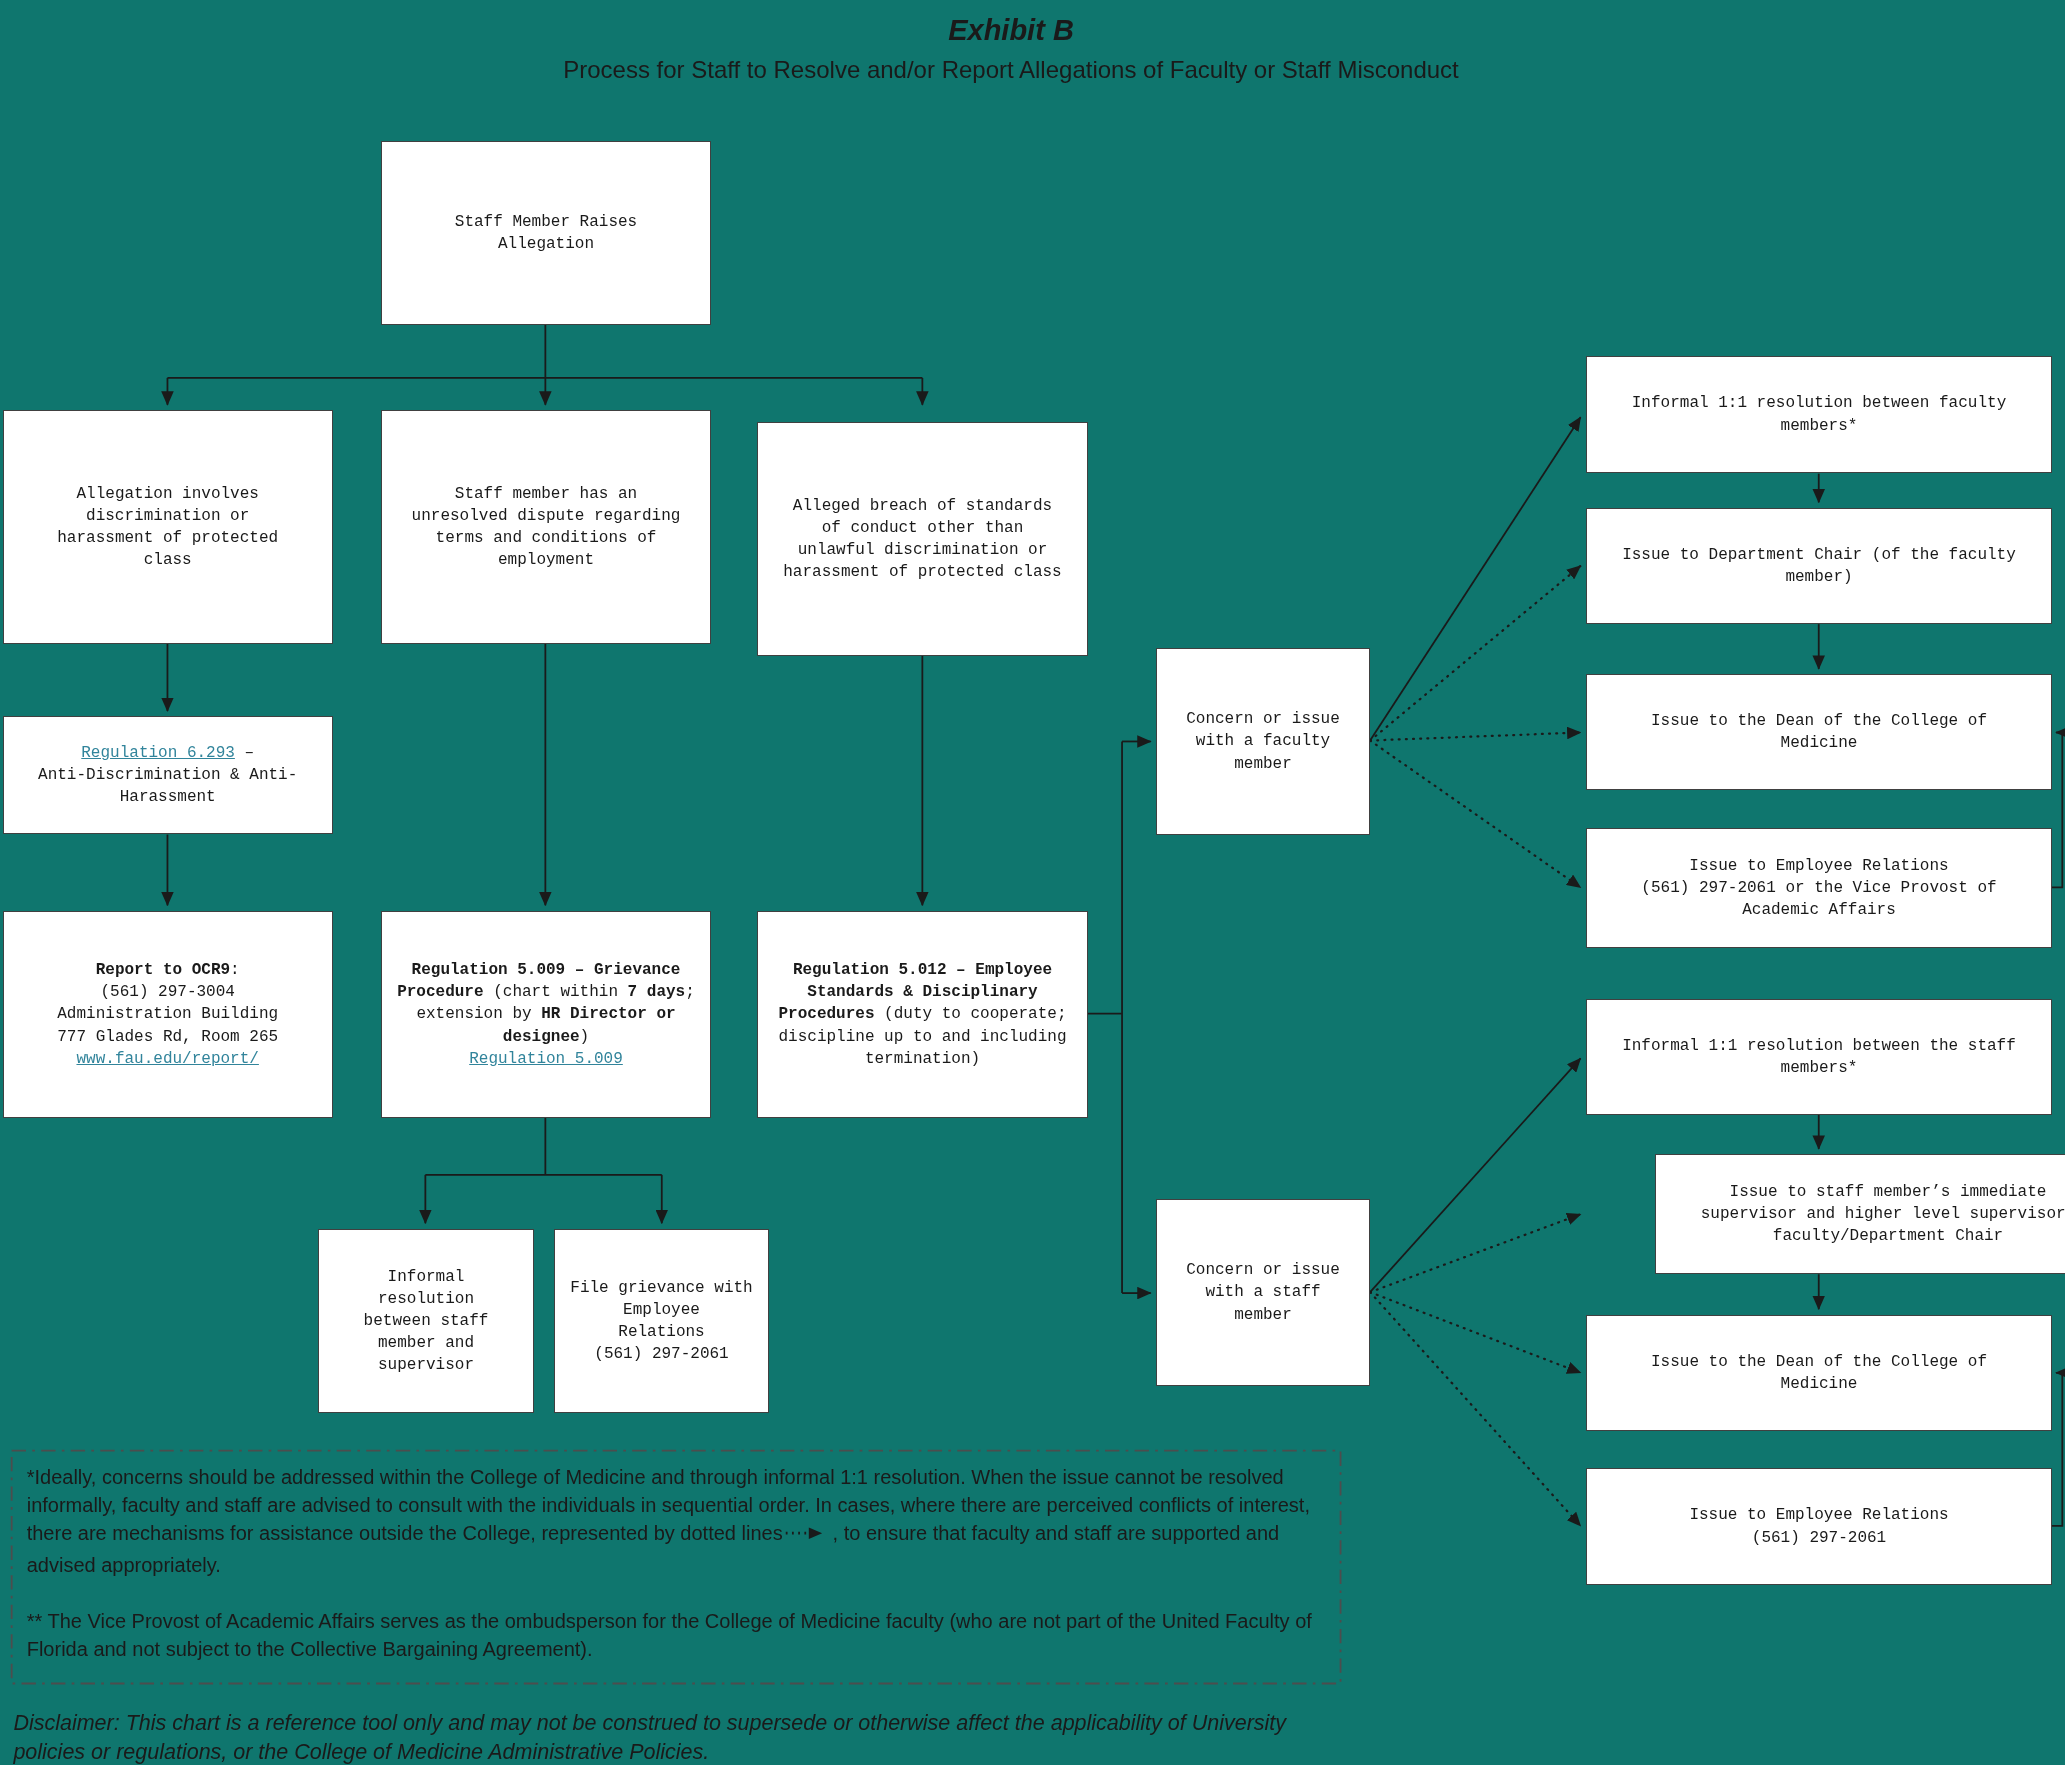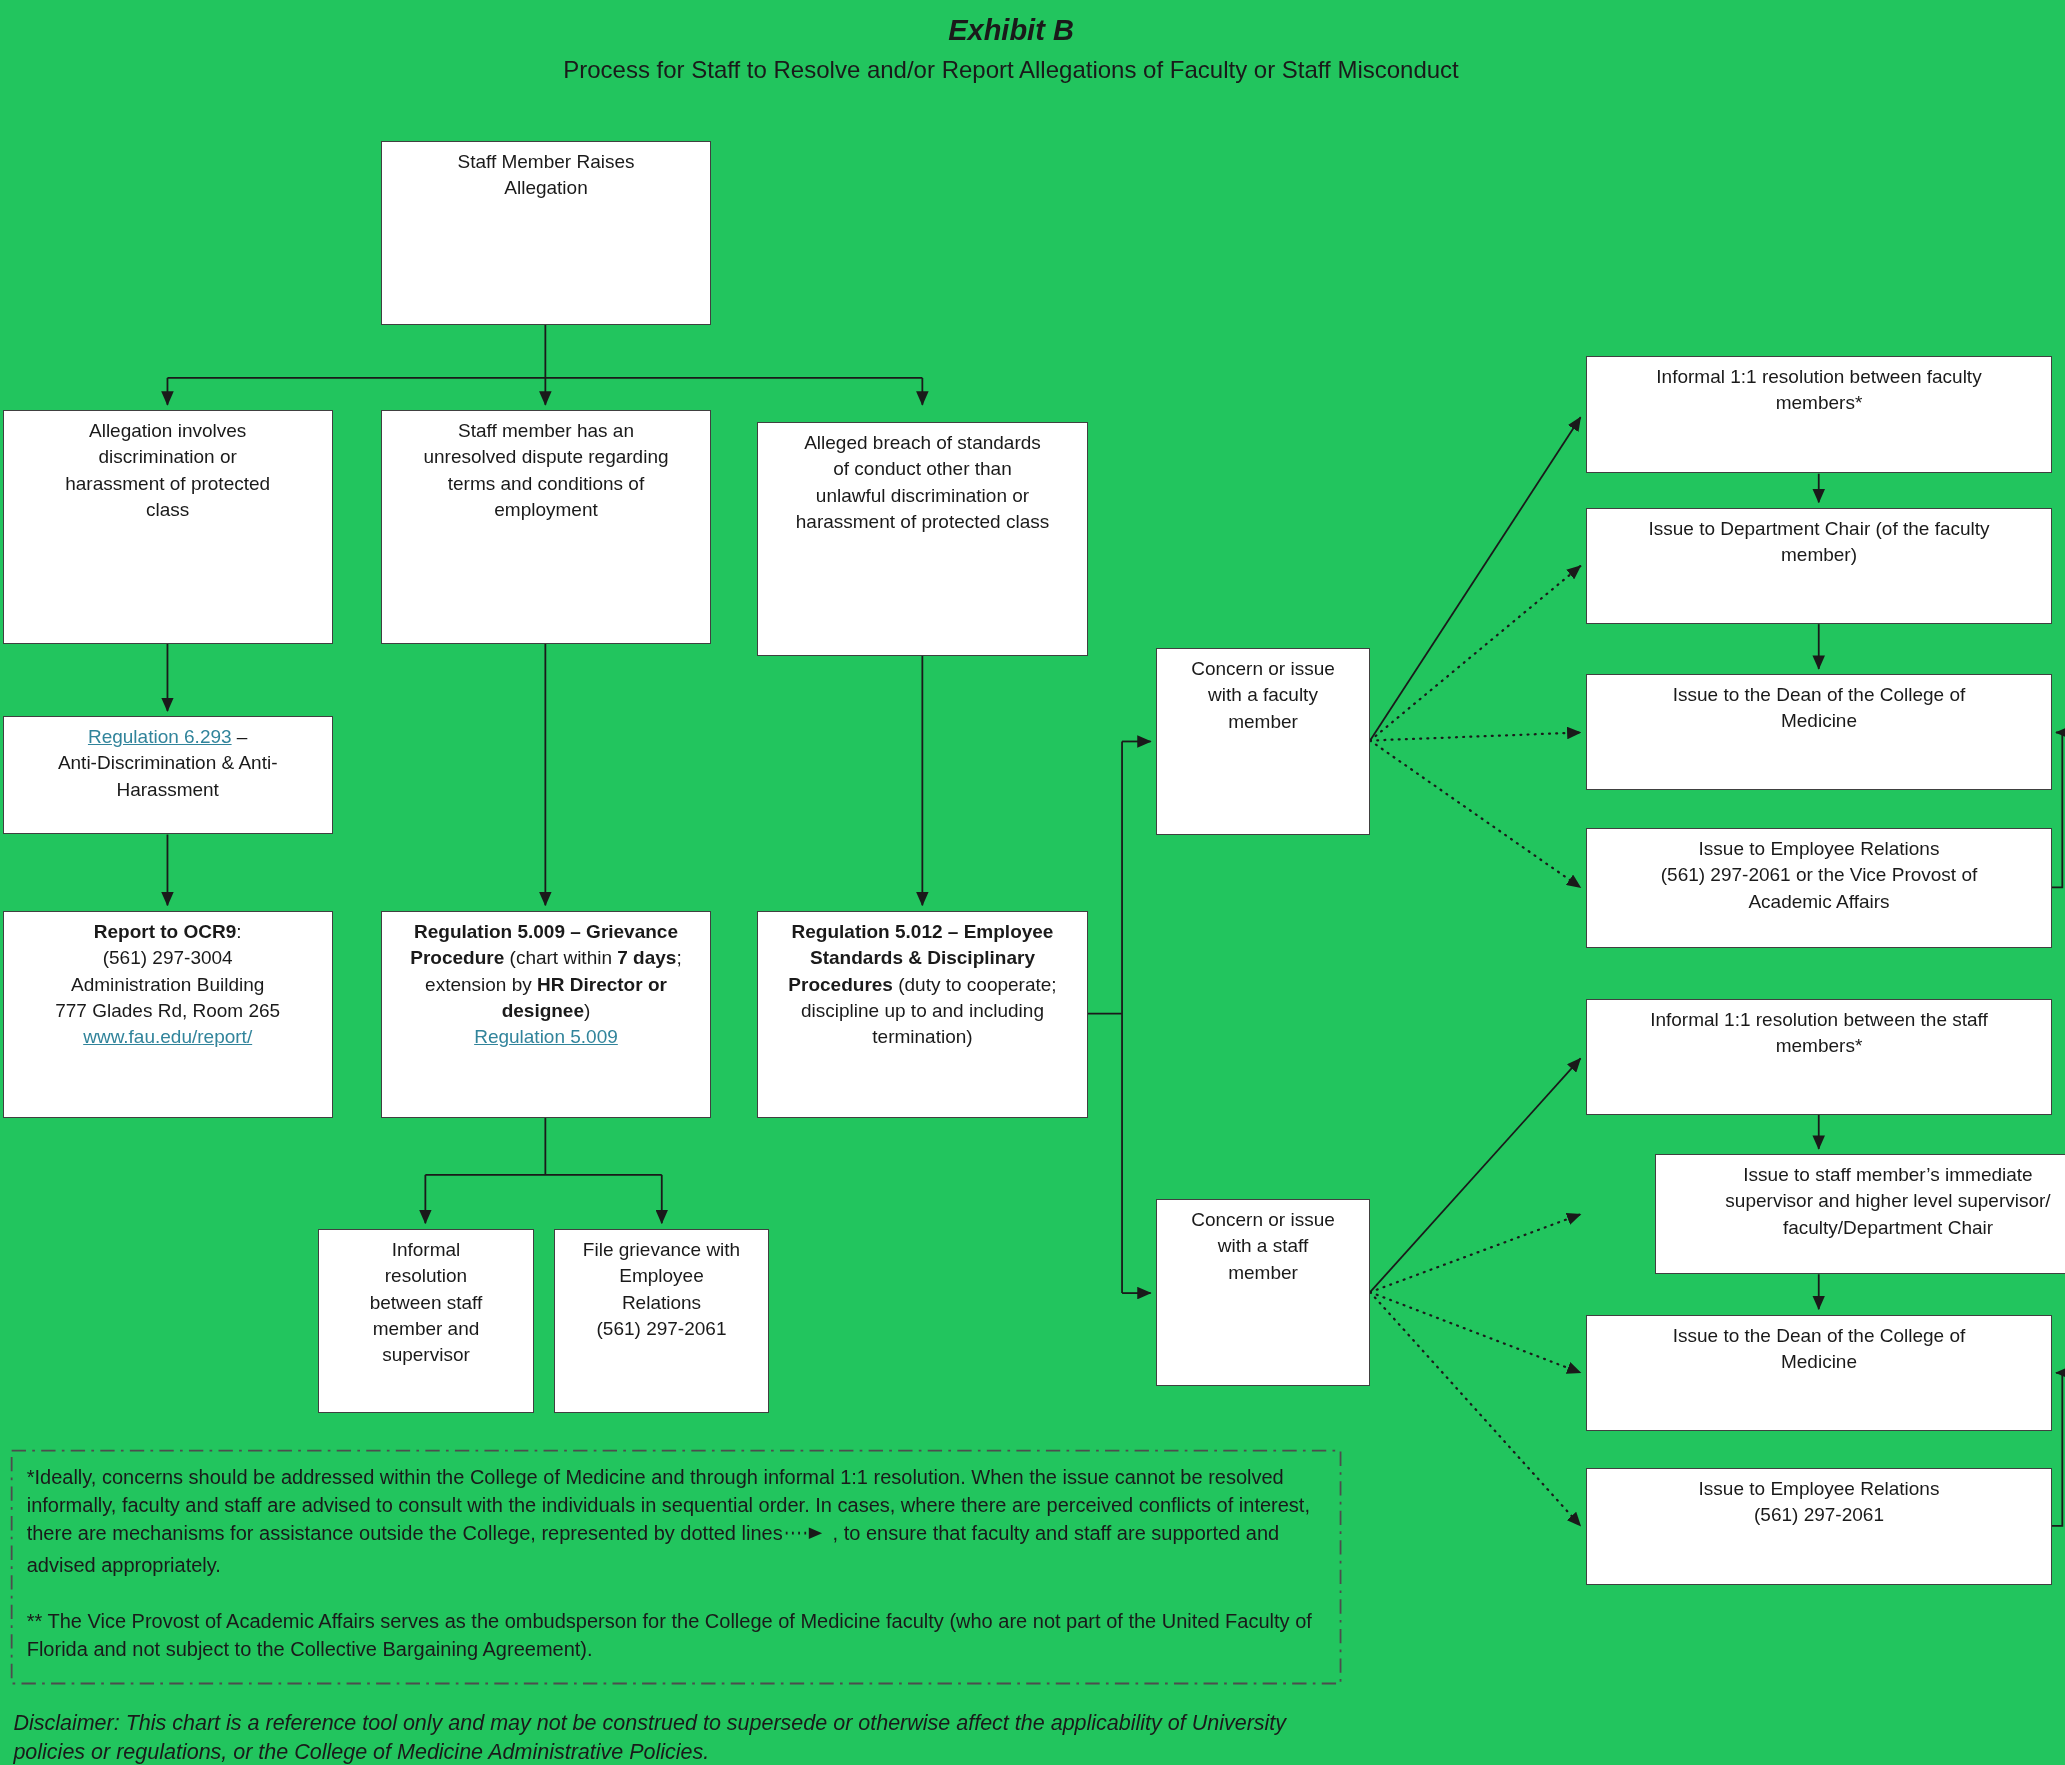--- a/index.html
+++ b/index.html
@@ -1,25 +1,25 @@
 <!DOCTYPE html>
 <html style="font-size:14.3px"><head>
 <meta charset="utf-8">
 <style>
   * { margin:0; padding:0; box-sizing:border-box; }
   html,body { background:#ffffff; }
   body { font-family:"Liberation Sans", sans-serif; color:#1a1a1a; }
-  .canvas { position:relative; width:2065px; height:1765px; background:#22c55e; overflow:hidden; }
+  .canvas { position:relative; width:2065px; height:1765px; background:#0f766e; overflow:hidden; }
   .connectors { position:absolute; left:0; top:0; }
   .header { position:absolute; top:14.3px; left:0; width:2022px; text-align:center; }
   .title { font-size:29px; font-weight:bold; font-style:italic; }
   .subtitle { font-size:24px; margin-top:9px; }
   .node { position:absolute; background:#fff; border:1.8px solid #404040;
-          display:flex; justify-content:center;
-          text-align:center; font-size:19px; line-height:1.38; padding:7.2px 10.7px; }
+          display:flex; align-items:center; justify-content:center;
+          text-align:center; font-size:16px; line-height:1.38; padding:7.2px 10.7px;font-family:Liberation Mono, monospace; }
   .txt { white-space:pre-line; }
   .b { font-weight:bold; }
   .link { color:#31849B; text-decoration:underline; cursor:pointer; }
   .footnote { position:absolute; left:10.7px; top:1450px; width:1331px; height:235px;
               padding:12.5px 16px; font-size:20px; line-height:1.42; text-align:left; }
   .footnote .p2 { margin-top:27px; }
   .inline-arrow { display:inline-block; vertical-align:middle; margin:0 3.6px 3.6px 1.8px; }
   .disclaimer { position:absolute; left:13.4px; top:1709px; width:1325px;
                 font-size:21.5px; font-style:italic; line-height:1.35; text-align:left; }
 </style>

